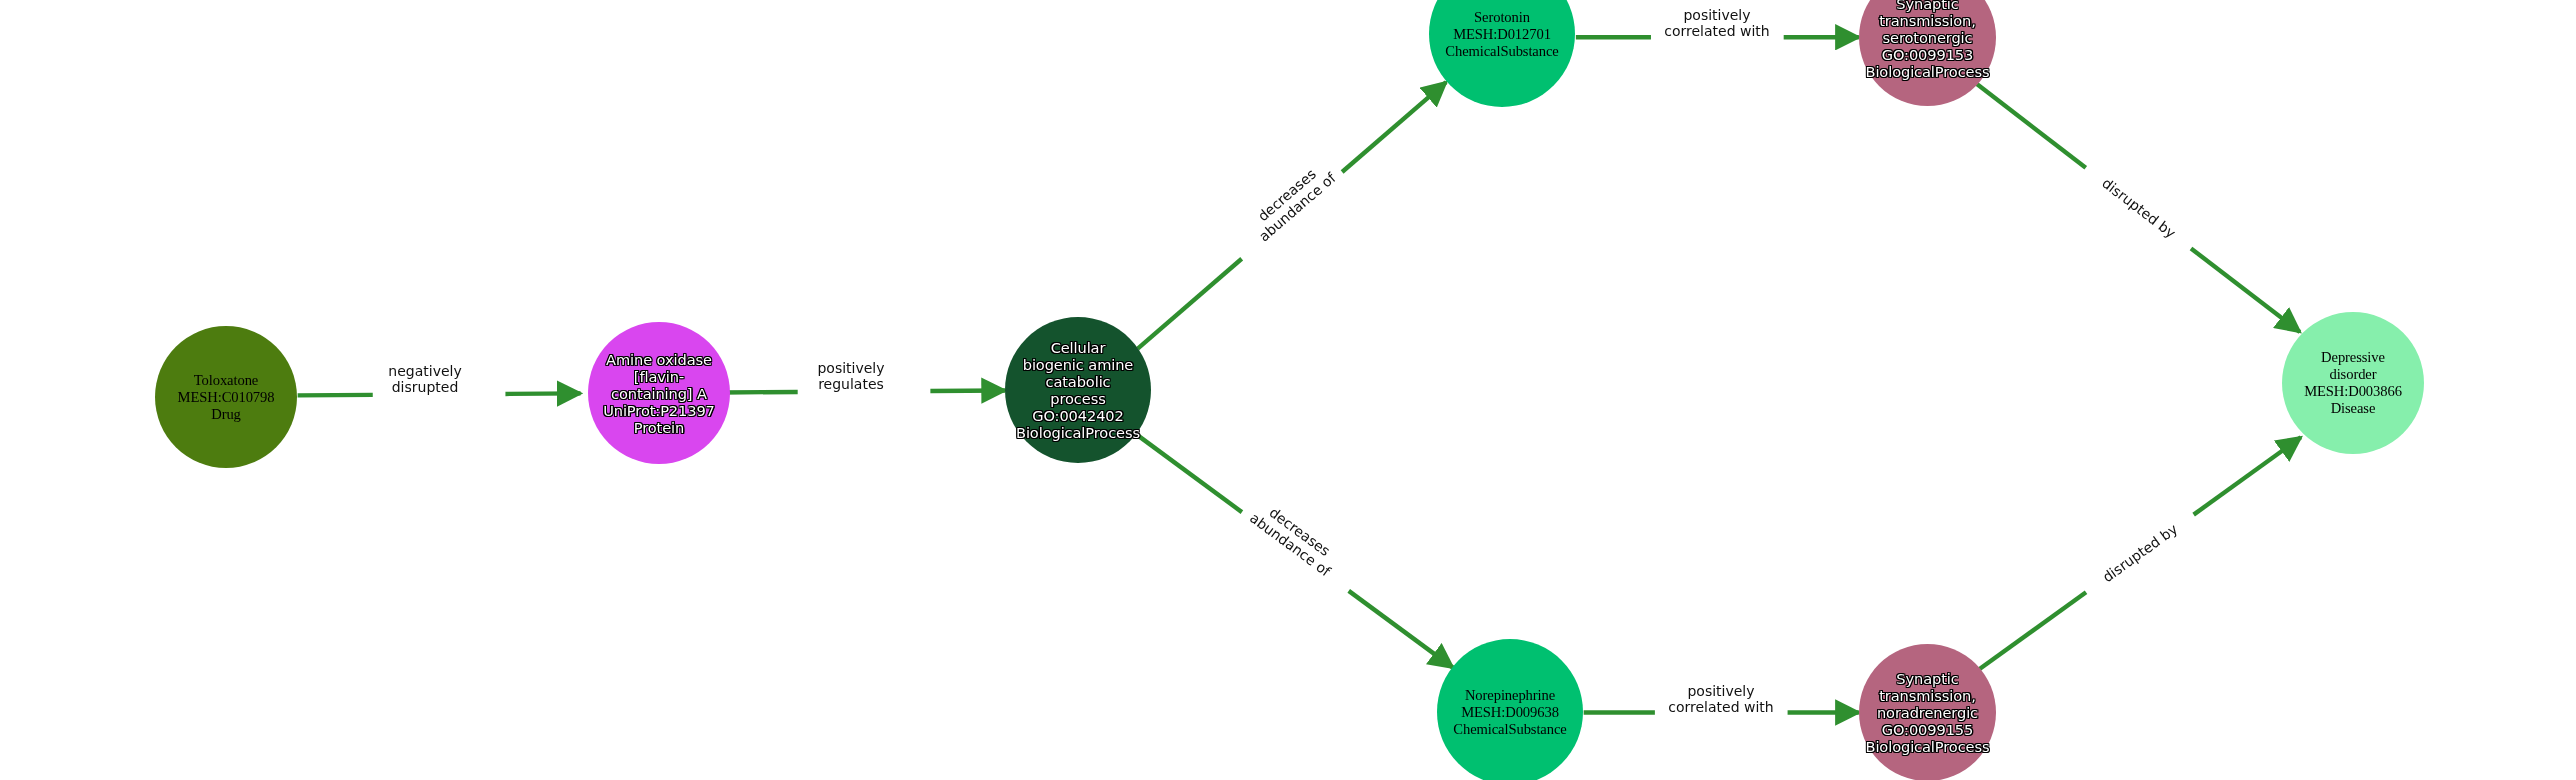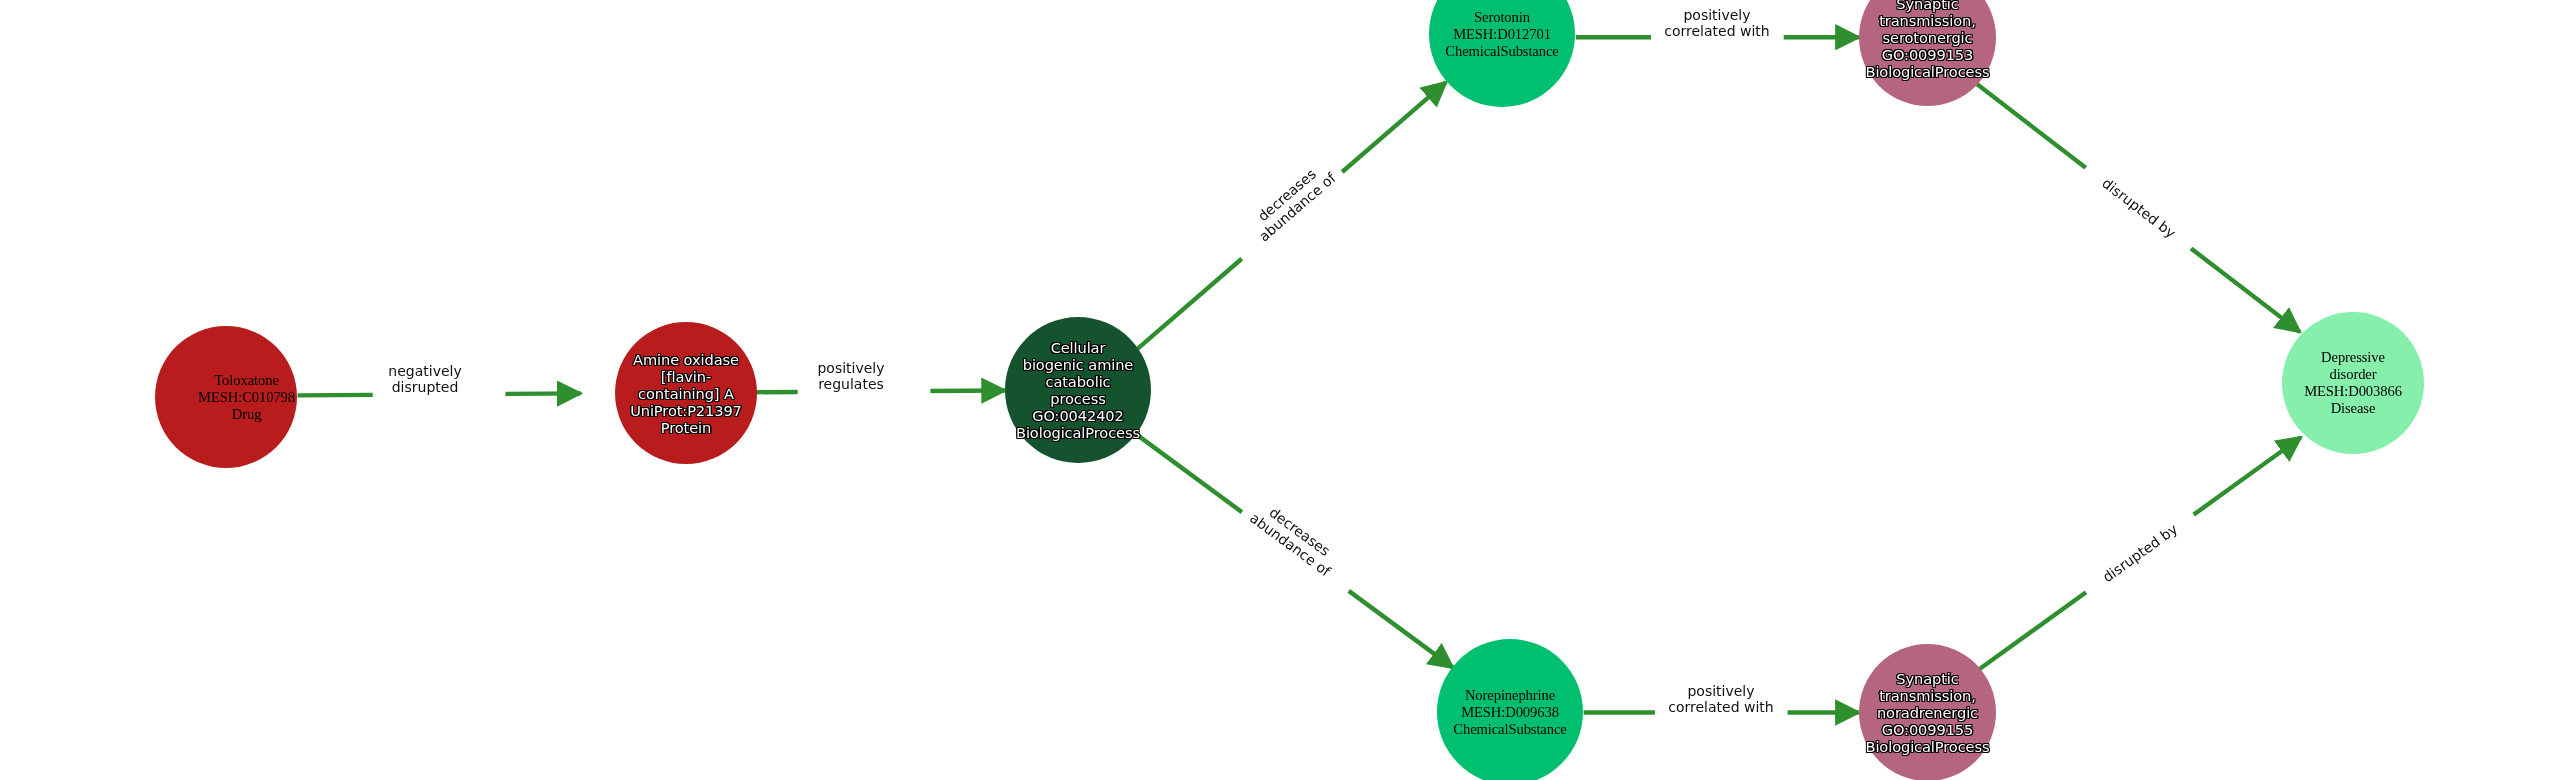--- a/index.html
+++ b/index.html
@@ -106,26 +106,26 @@
           <line x1="2026" y1="86" x2="2137.5531352494886" y2="171.6027080162238" stroke="#2f8f2f" stroke-width="4.5"></line>
           <line x1="2245.4468647505114" y1="254.3972919837762" x2="2357" y2="340" stroke="#2f8f2f" stroke-width="4.5" marker-end="url(#arrow)"></line>
         </g>
         <g>
           <line x1="2028" y1="686" x2="2137.847382287727" y2="606.7767364106695" stroke="#2f8f2f" stroke-width="4.5"></line>
           <line x1="2248.152617712273" y1="527.2232635893305" x2="2358" y2="448" stroke="#2f8f2f" stroke-width="4.5" marker-end="url(#arrow)"></line>
         </g>
       </g>
   </svg>
   <div id="nodes-group">
-      <div class="node" style="left: 155px; top: 326px; width: 142px; height: 142px; background: #b91c1c; justify-content: flex-end;">
+      <div class="node" style="left: 155px; top: 326px; width: 142px; height: 142px; background: #4d7c0f;">
         <div class="node-label dark">Toloxatone
 MESH:C010798
 Drug</div>
       </div>
-      <div class="node" style="left: 615px; top: 322px; width: 142px; height: 142px; background: #b91c1c;">
+      <div class="node" style="left: 588px; top: 322px; width: 142px; height: 142px; background: #d946ef;">
         <div class="node-label light">Amine oxidase
 [flavin-
 containing] A
 UniProt:P21397
 Protein</div>
       </div>
       <div class="node" style="left: 1005px; top: 317px; width: 146px; height: 146px; background: #14532d;">
         <div class="node-label light">Cellular
 biogenic amine
 catabolic

